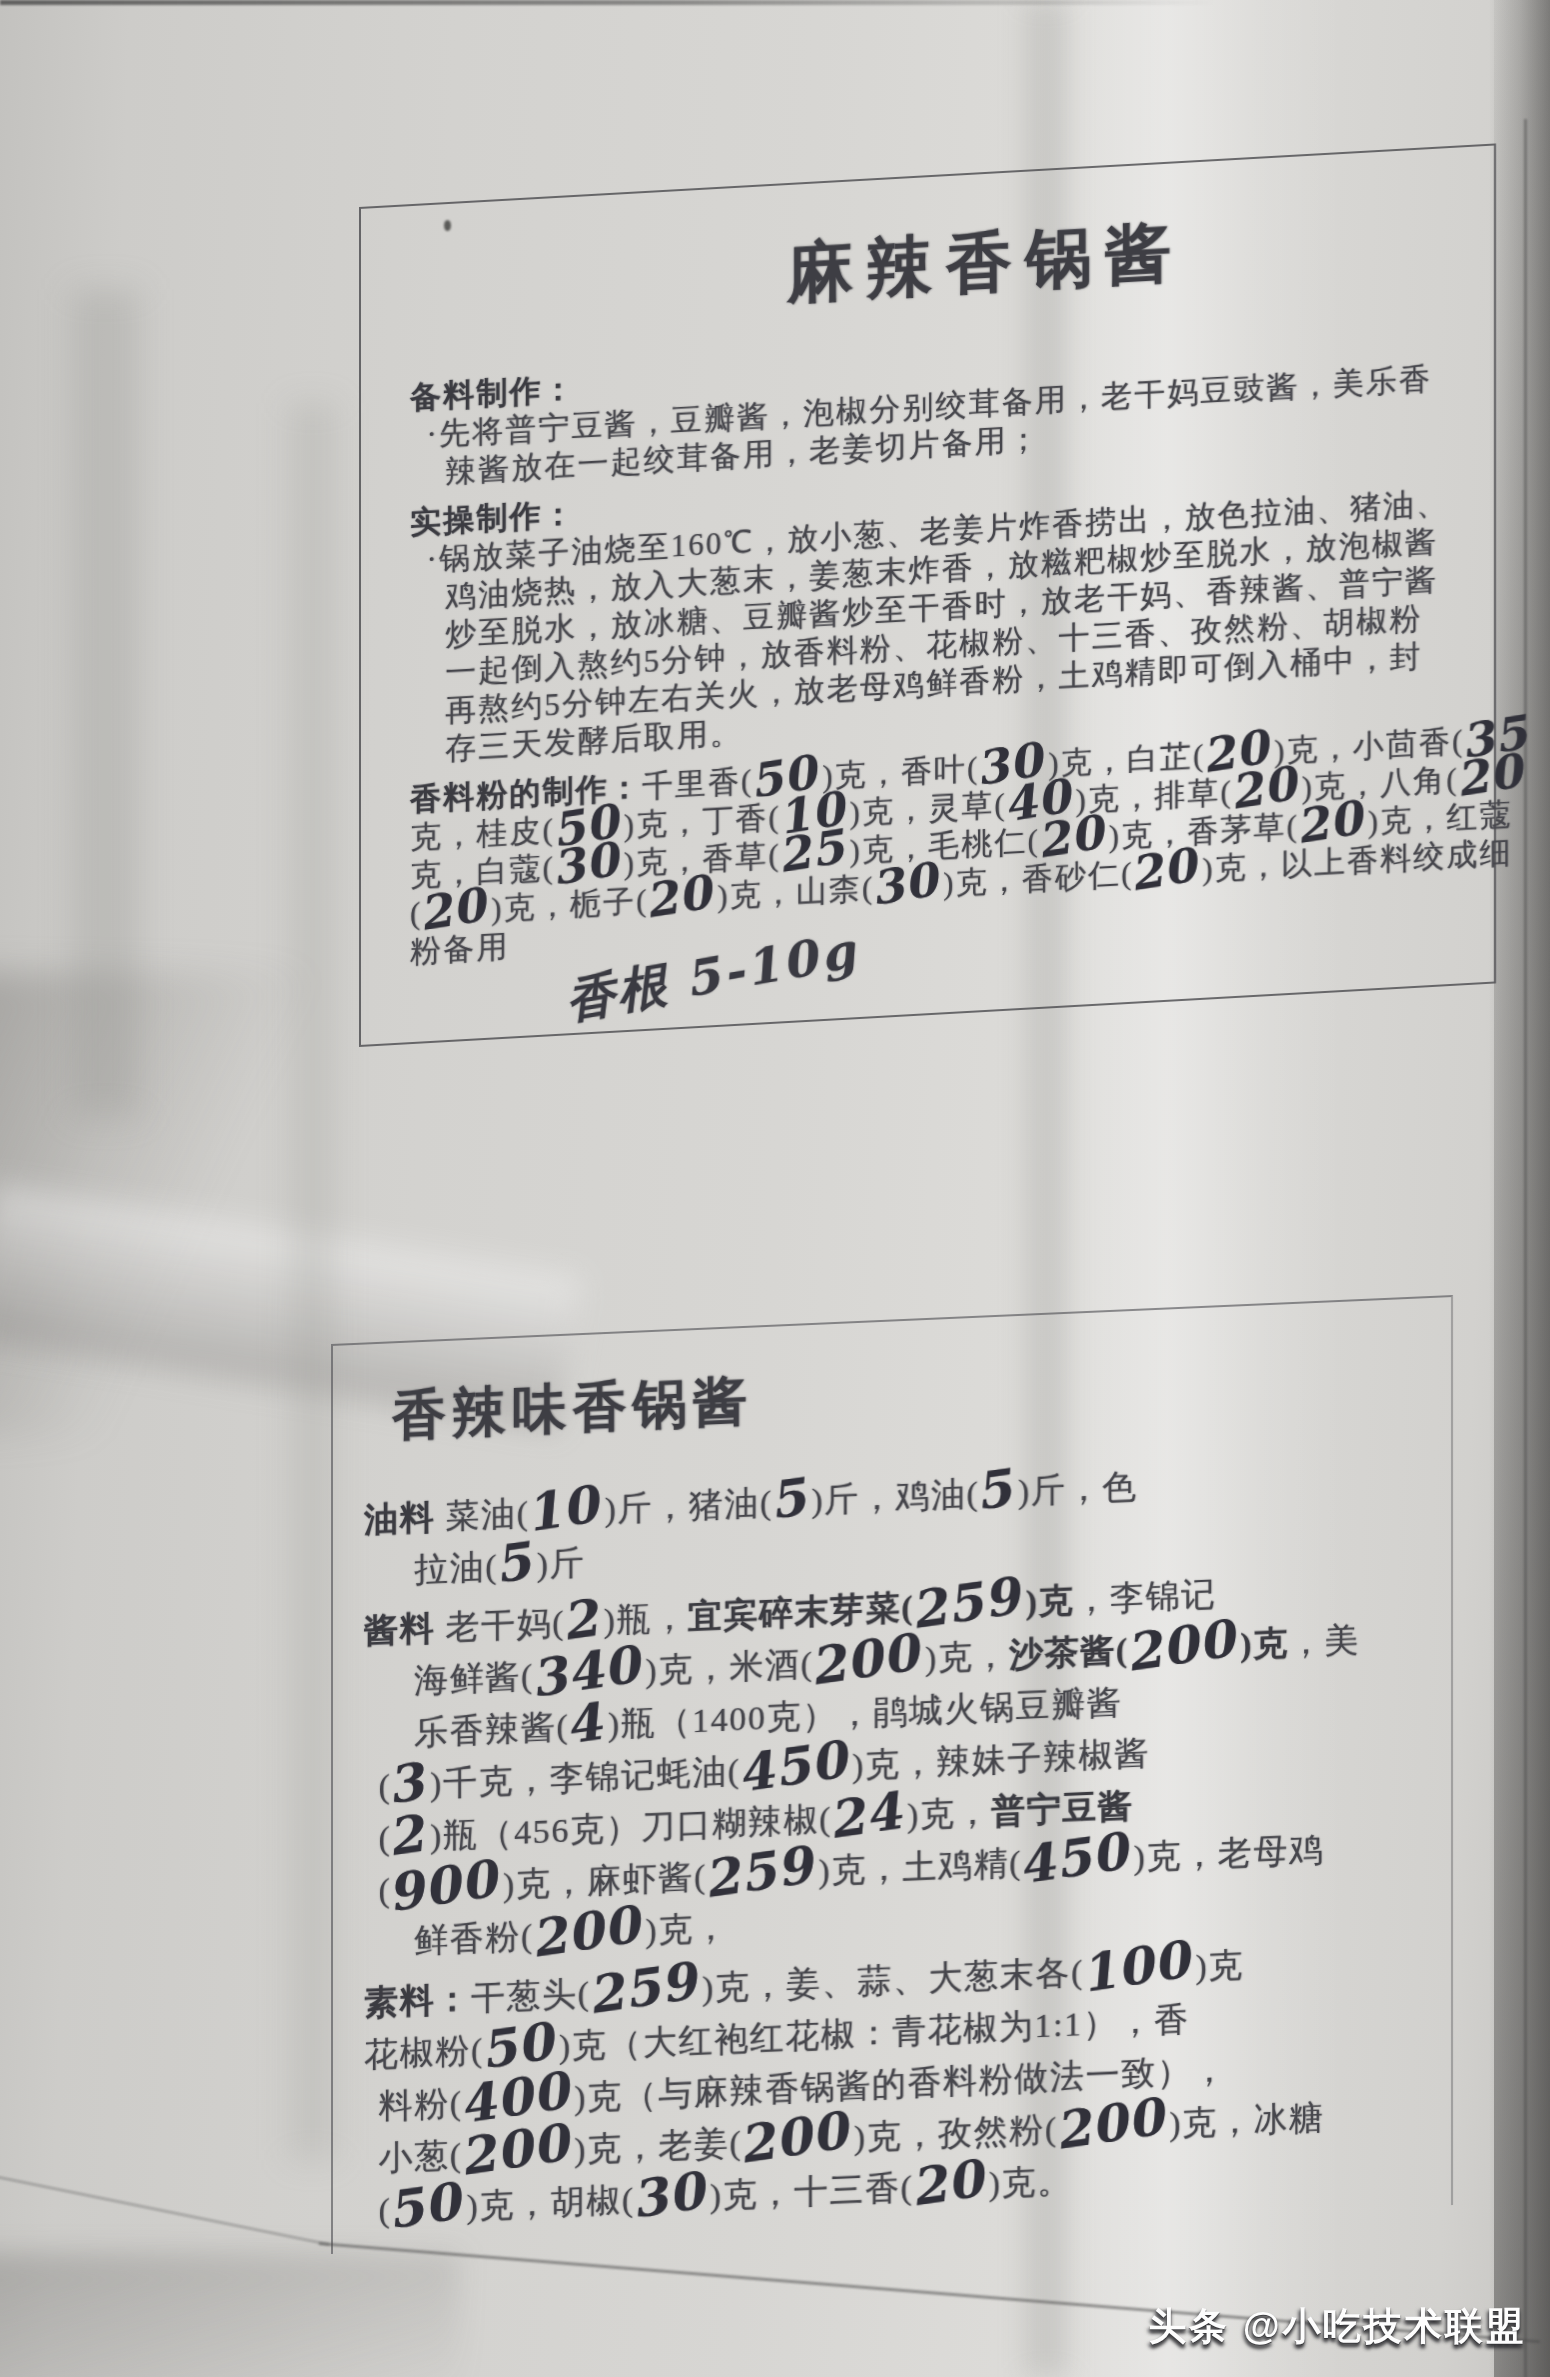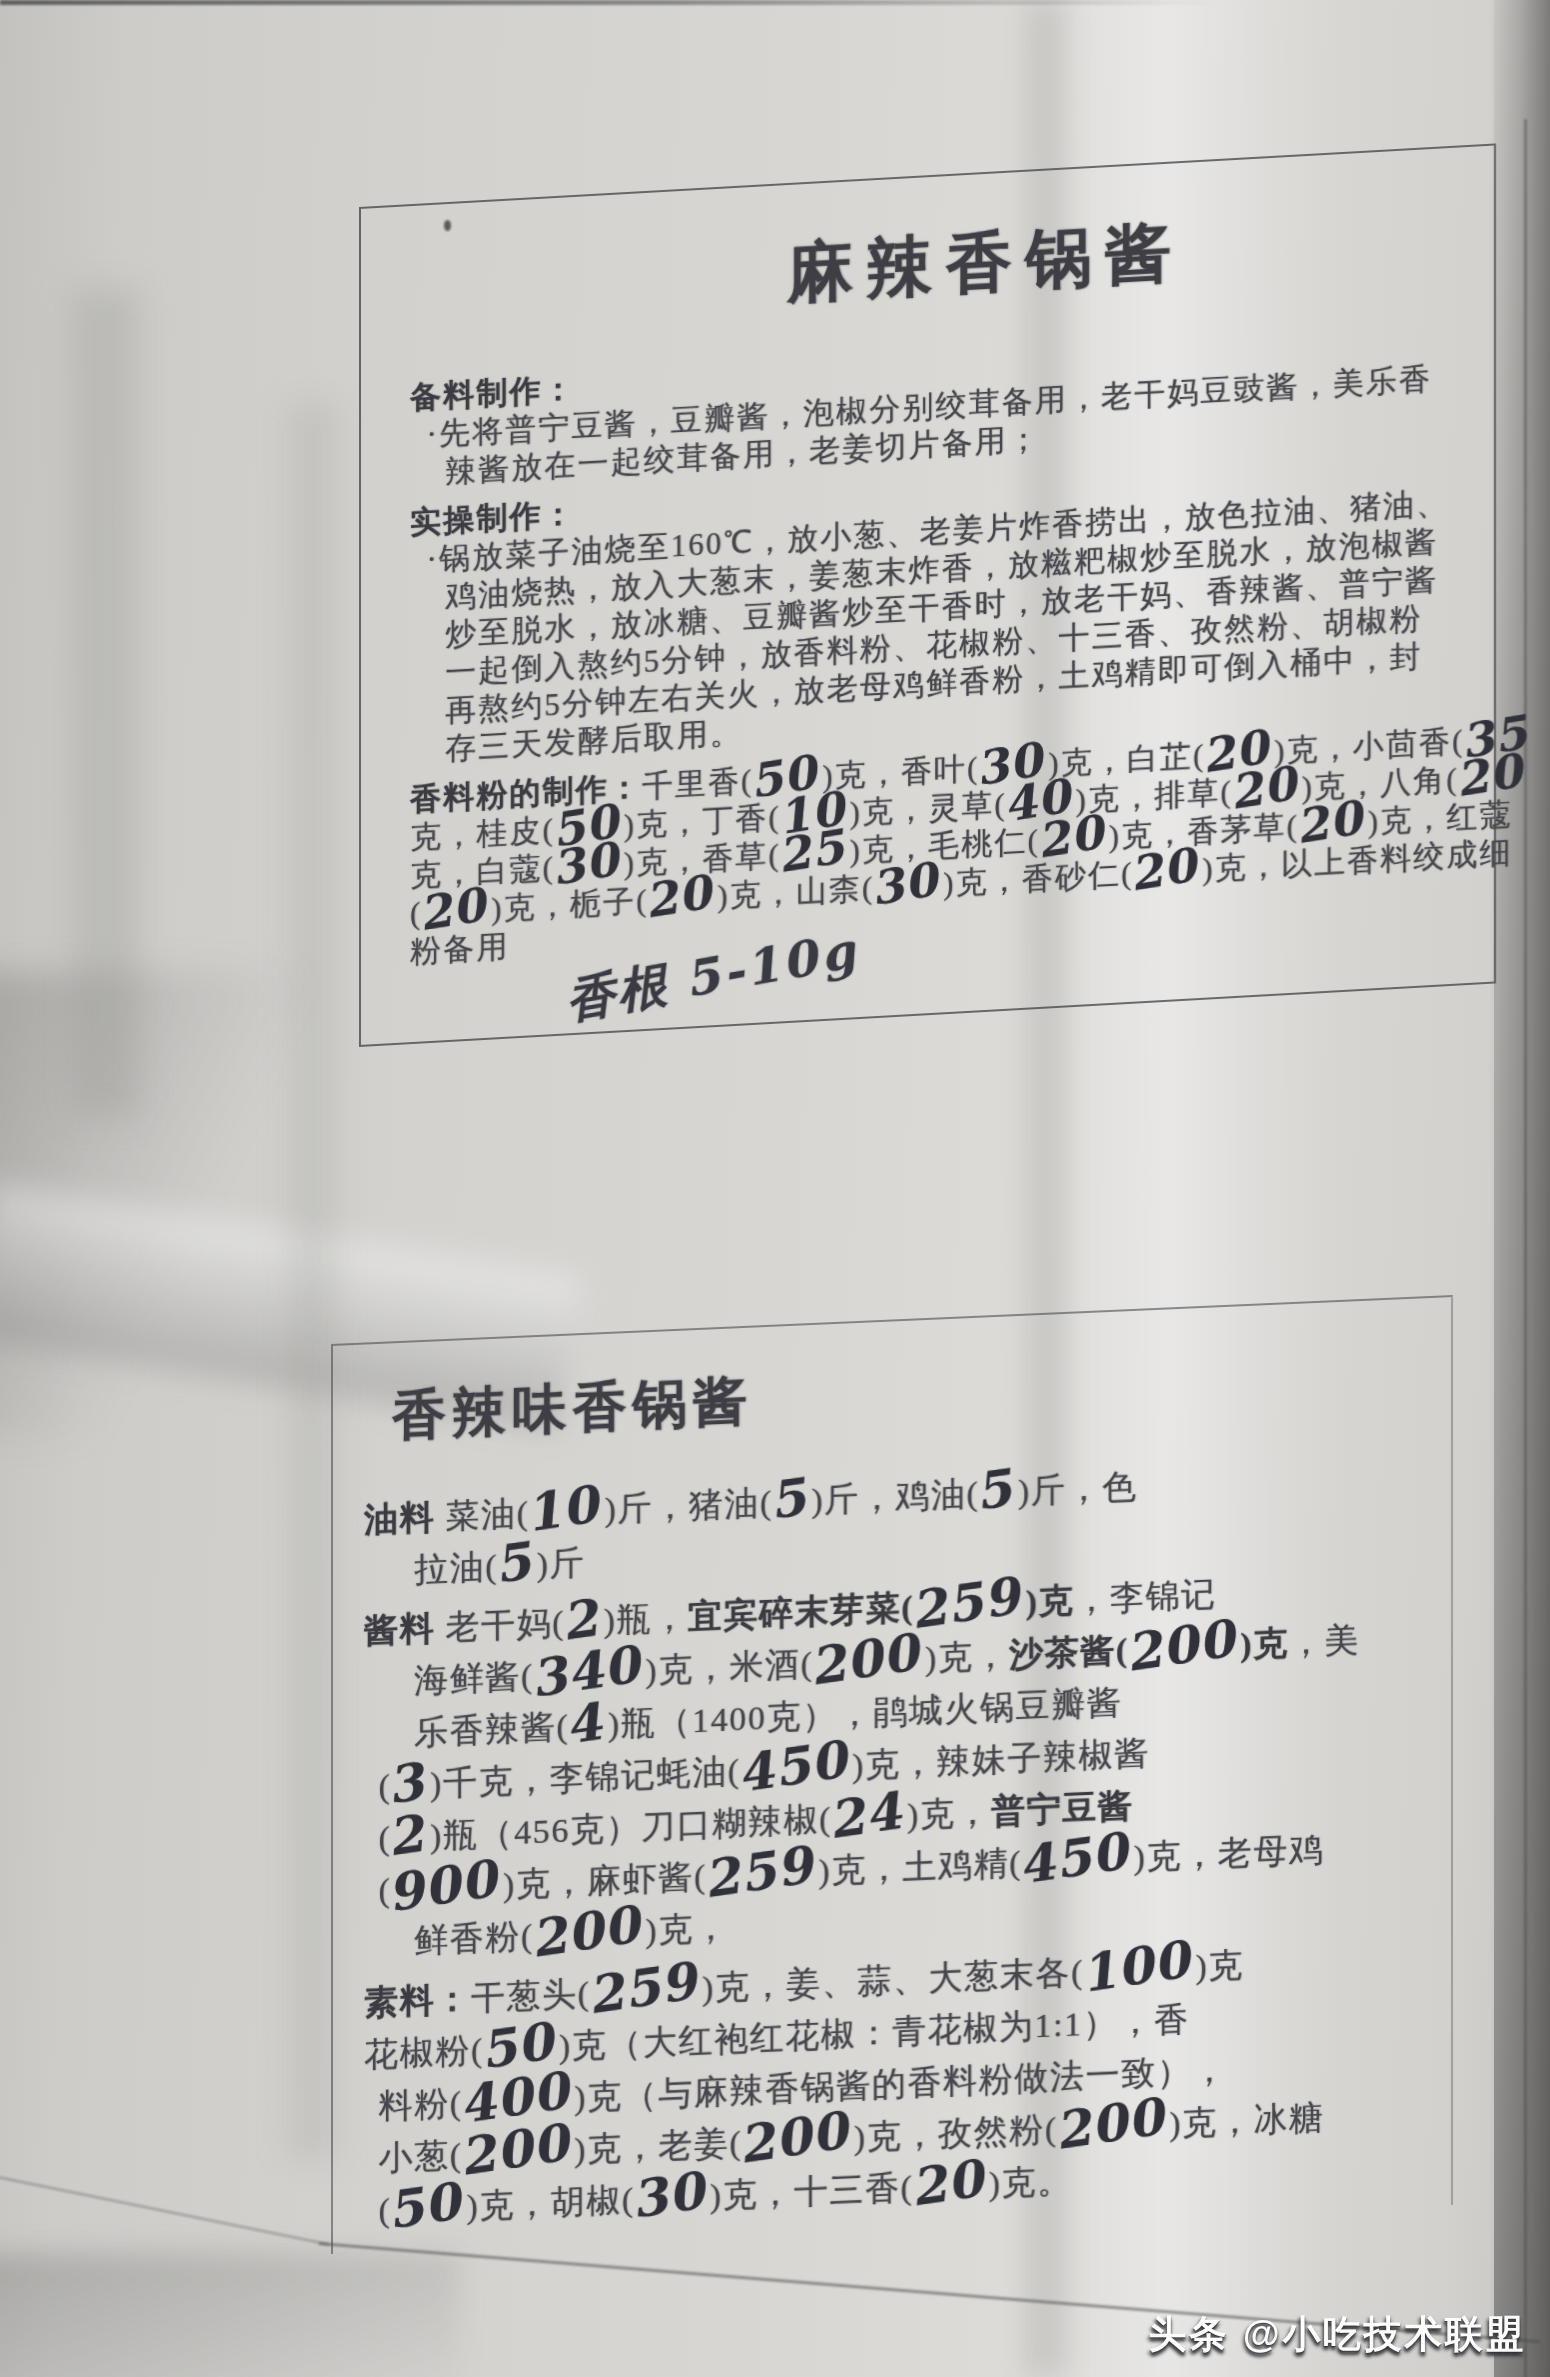--- a/index.html
+++ b/index.html
@@ -89,21 +89,20 @@
     text-shadow:0 0 1.6px rgba(55,55,62,.5);
   }
   .note-line{margin-top:-7.2px;line-height:57px;}
 
   #watermark{
     position:absolute;top:2301px;right:25px;
     font-family:"Liberation Sans", sans-serif;
     font-size:38px;font-weight:700;letter-spacing:2.6px;color:#fdfdfd;
     text-shadow:0 3.6px 3.6px rgba(48,48,52,.95), -2.1px 2.6px 3.6px rgba(48,48,52,.55), 0 1px 1px rgba(35,35,38,.85);
     white-space:nowrap;
-    margin-top:8px;
   }
 </style>
 </head>
 <body>
 
 <div id="photo">
 
   <div class="shade band-bright"></div>
   <div class="shade band-mid"></div>
   <div class="shade cr1"></div>

